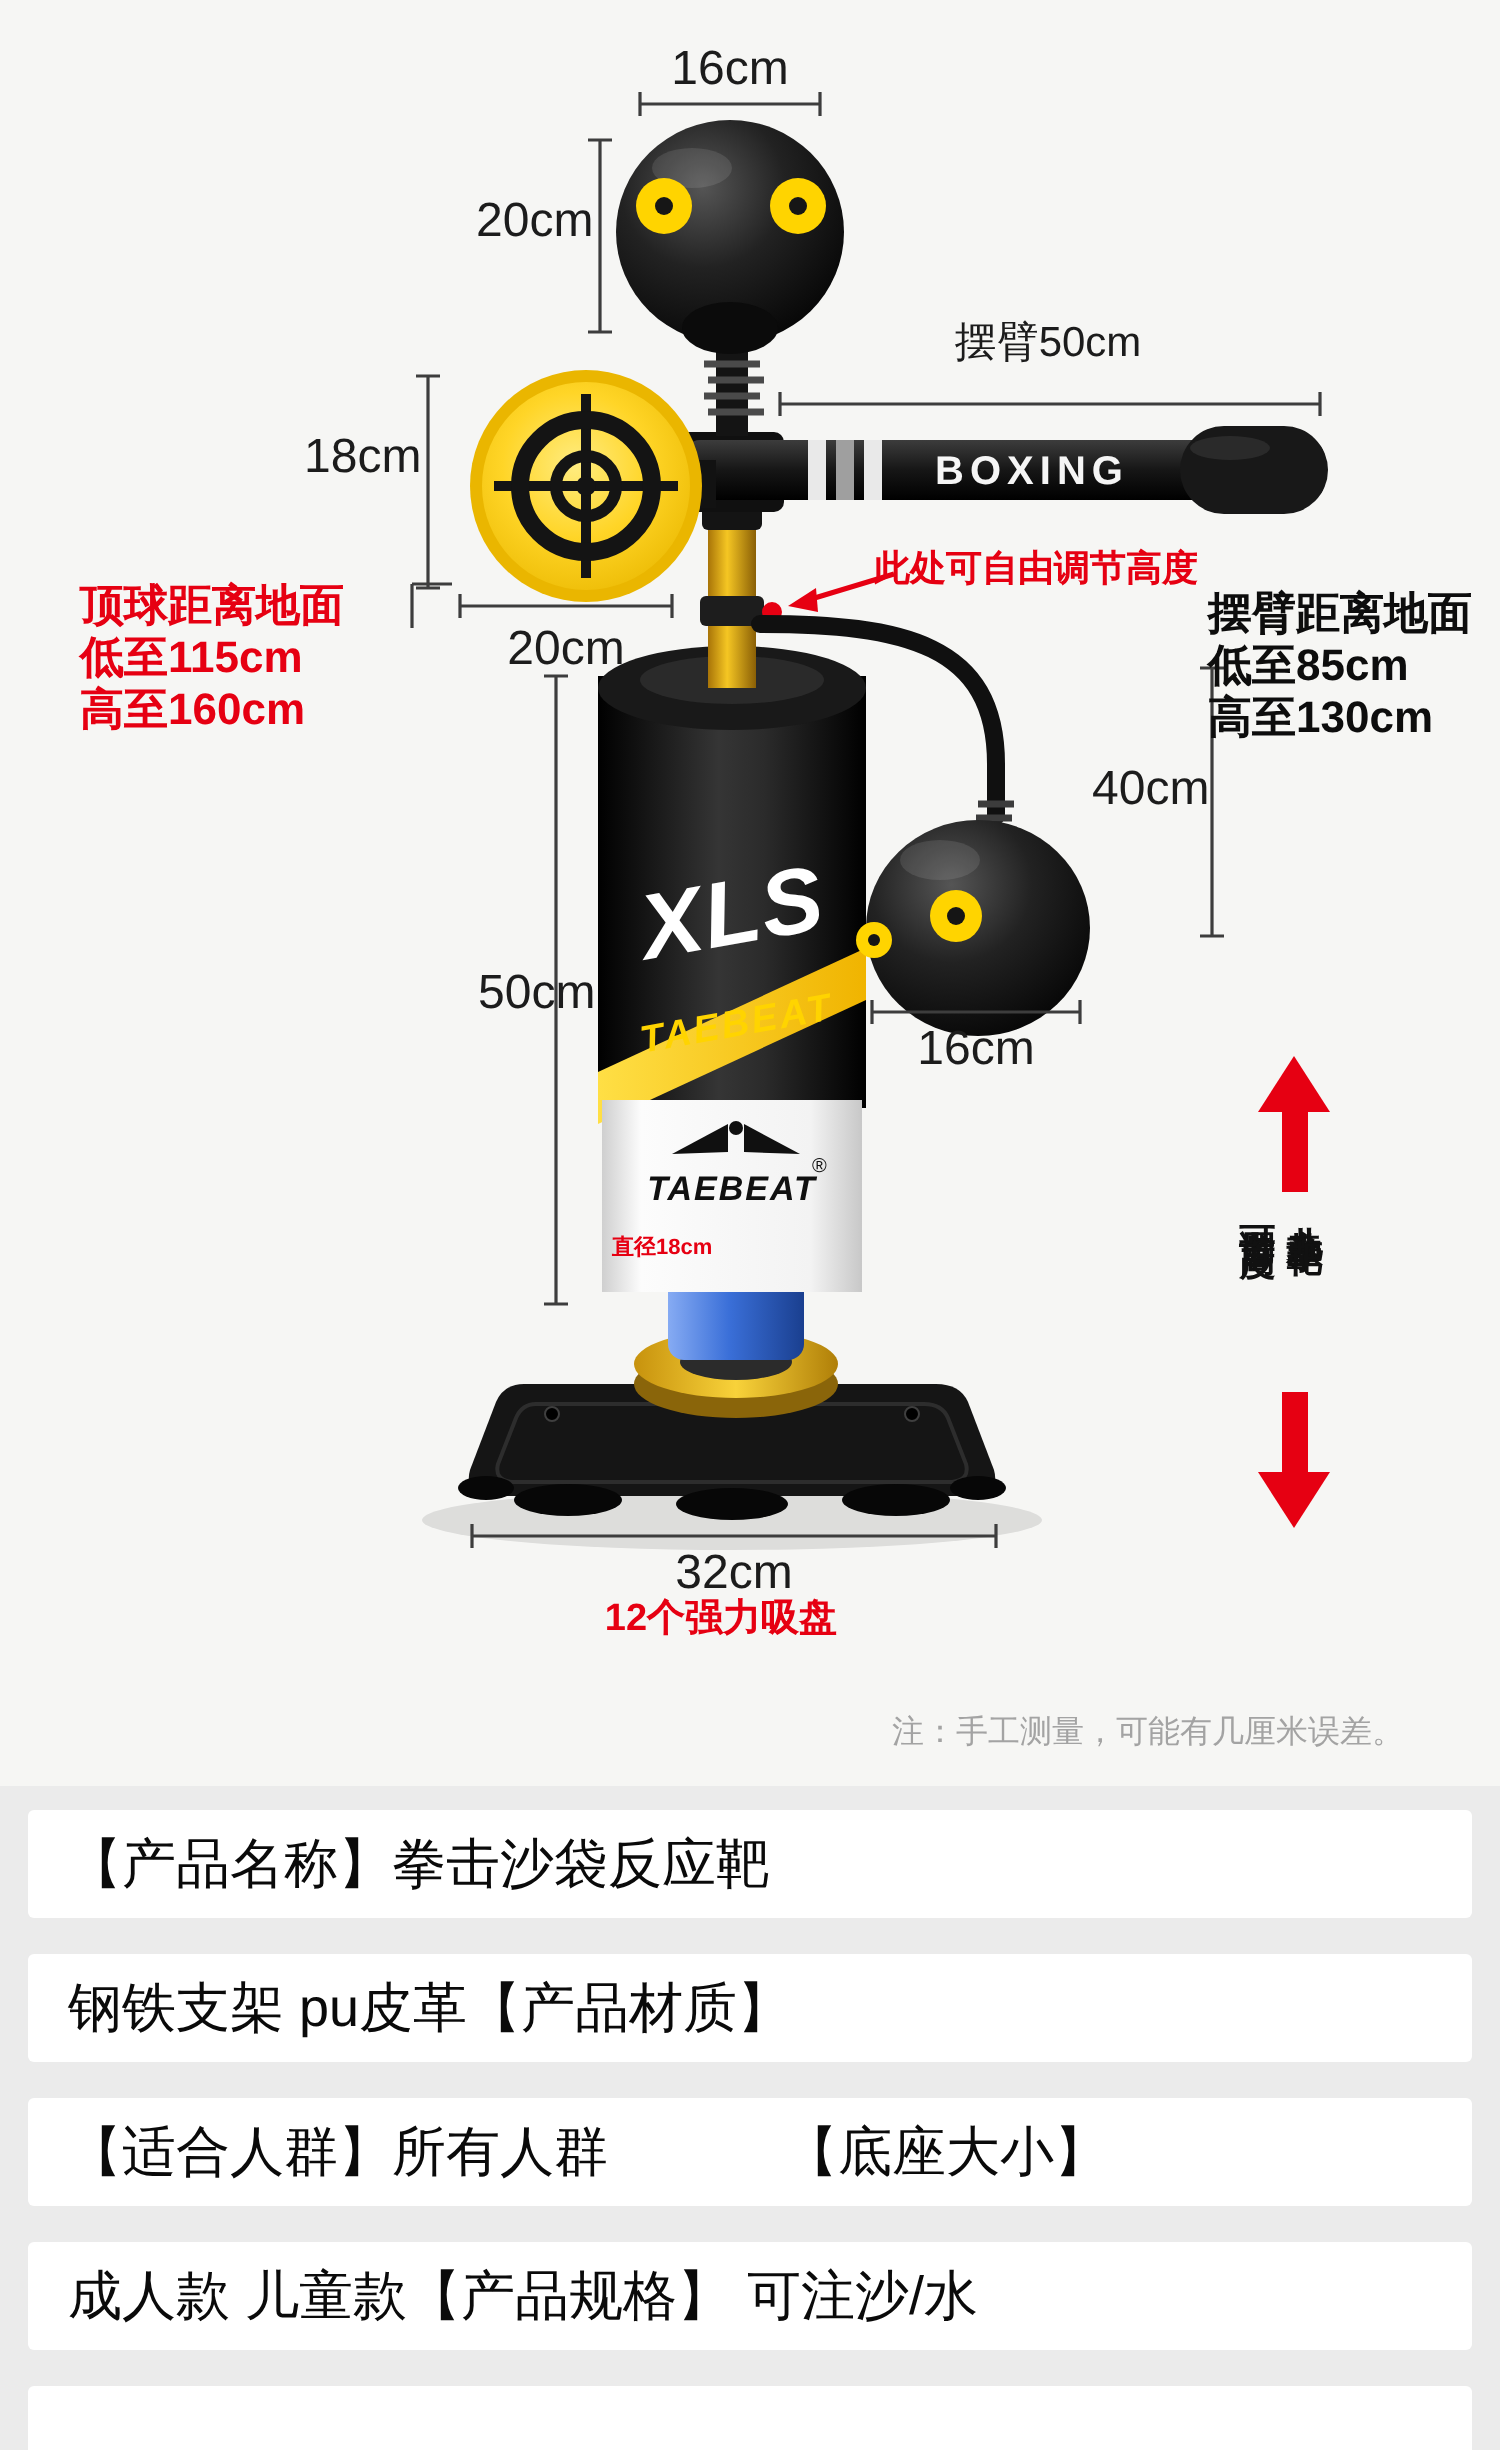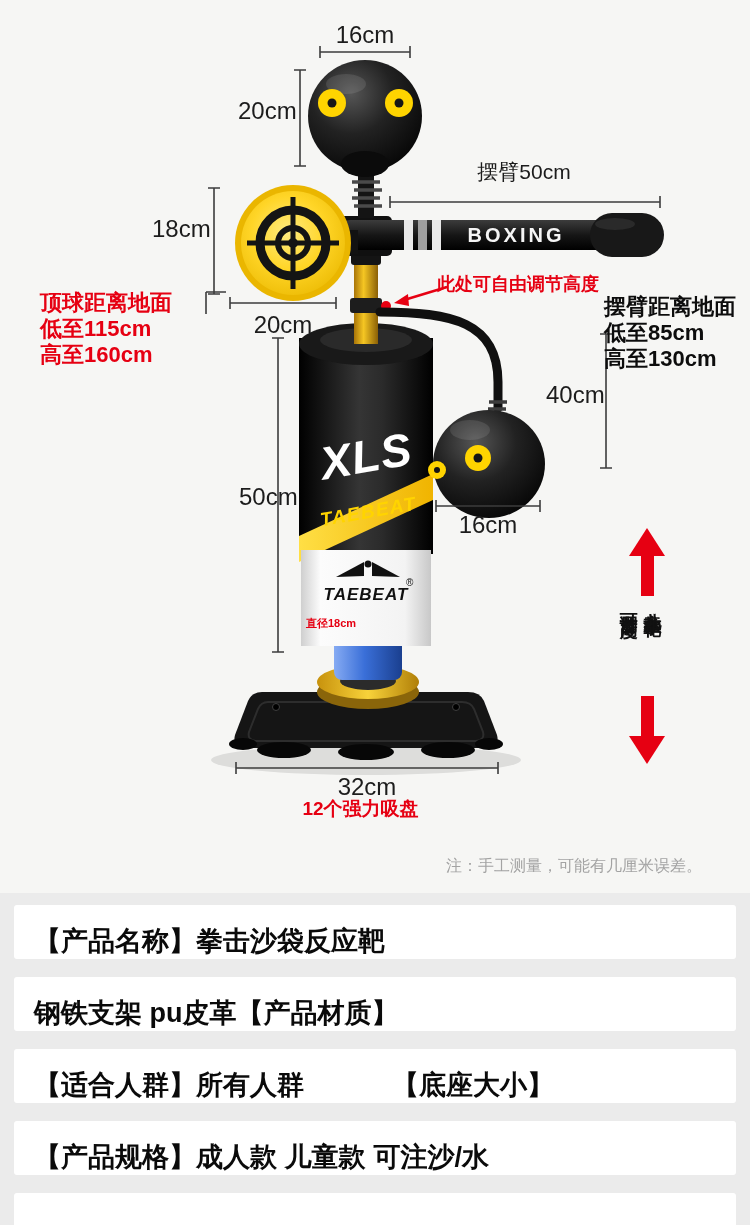--- a/index.html
+++ b/index.html
@@ -22,22 +22,22 @@
   .side-arrow{position:absolute; left:629px; width:36px; display:flex; flex-direction:column; align-items:center;}
   .tri-up{width:0;height:0;border-left:18px solid transparent;border-right:18px solid transparent;border-bottom:28px solid #e60012;}
   .tri-dn{width:0;height:0;border-left:18px solid transparent;border-right:18px solid transparent;border-top:28px solid #e60012;}
   .stem{width:13px;height:40px;background:#e60012;}
   .side-text{position:absolute; left:618px; top:598px; display:flex; gap:3px;}
   .side-text span{writing-mode:vertical-rl; text-orientation:upright; font-size:18px; font-weight:bold; color:#111; letter-spacing:2px; line-height:1.15;}
   
   .specs{position:absolute; left:0; top:893px; width:750px; height:332px; background:#ebebeb; box-sizing:border-box; padding-top:12px;}
   .spec-row{
     background:#ffffff; height:54px; margin:0 14px 18px 14px; border-radius:3px;
-    display:flex; align-items:flex-end; padding:0 20px; box-sizing:border-box;
-    font-size:27px; color:#0a0a0a;font-weight:bold;
+    display:flex; align-items:center; padding:0 20px; box-sizing:border-box;
+    font-size:27px; color:#0a0a0a;
   }
   .spec-row .pair{display:flex; align-items:center;}
   .pair.w1{width:358px;}
   .spec-row.partial{height:40px; margin-bottom:0;}
 </style>
 </head>
 <body>
 
 <div class="page">
 
@@ -261,22 +261,22 @@
       <div class="pair w1">
         <span>【适合人群】</span>
           <span>所有人群</span>
       </div>
       <div class="pair">
         <span>【底座大小】</span>
       </div>
     </div>
     <div class="spec-row">
       <div class="pair" style="margin-right:8px;">
-        <span>【产品规格】</span>
-          <span>成人款 儿童款</span>
+        <span>成人款 儿童款</span>
+          <span>【产品规格】</span>
       </div>
       <div class="pair">
           <span>可注沙/水</span>
       </div>
     </div>
     <div class="spec-row partial"></div>
   </div>
 
 </div>
 

